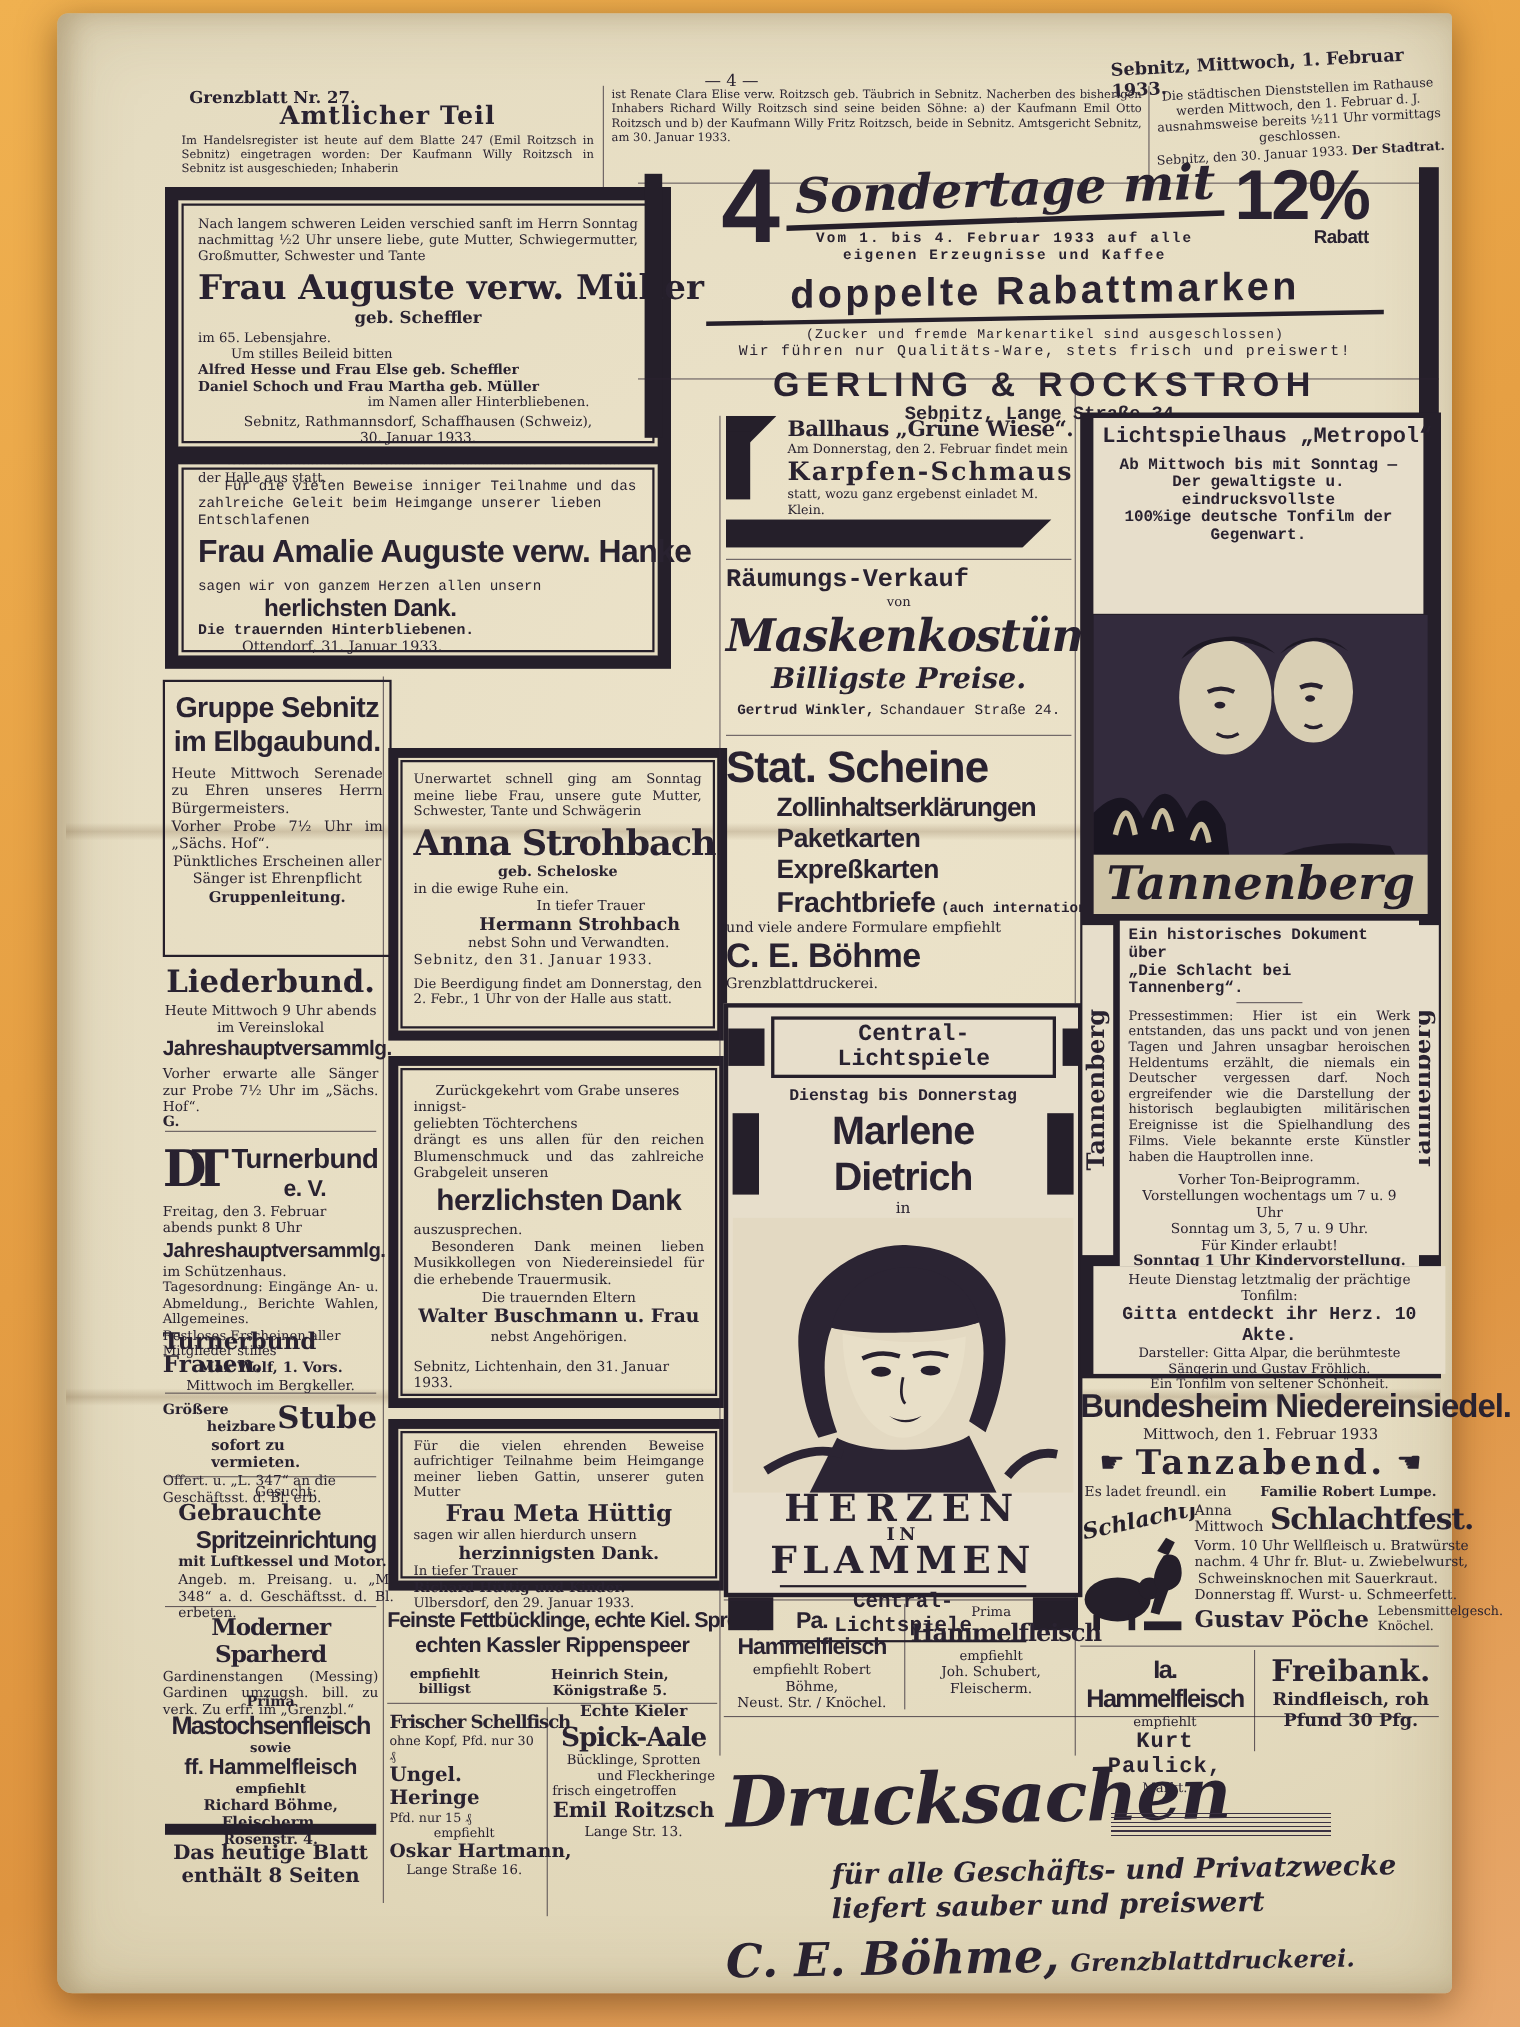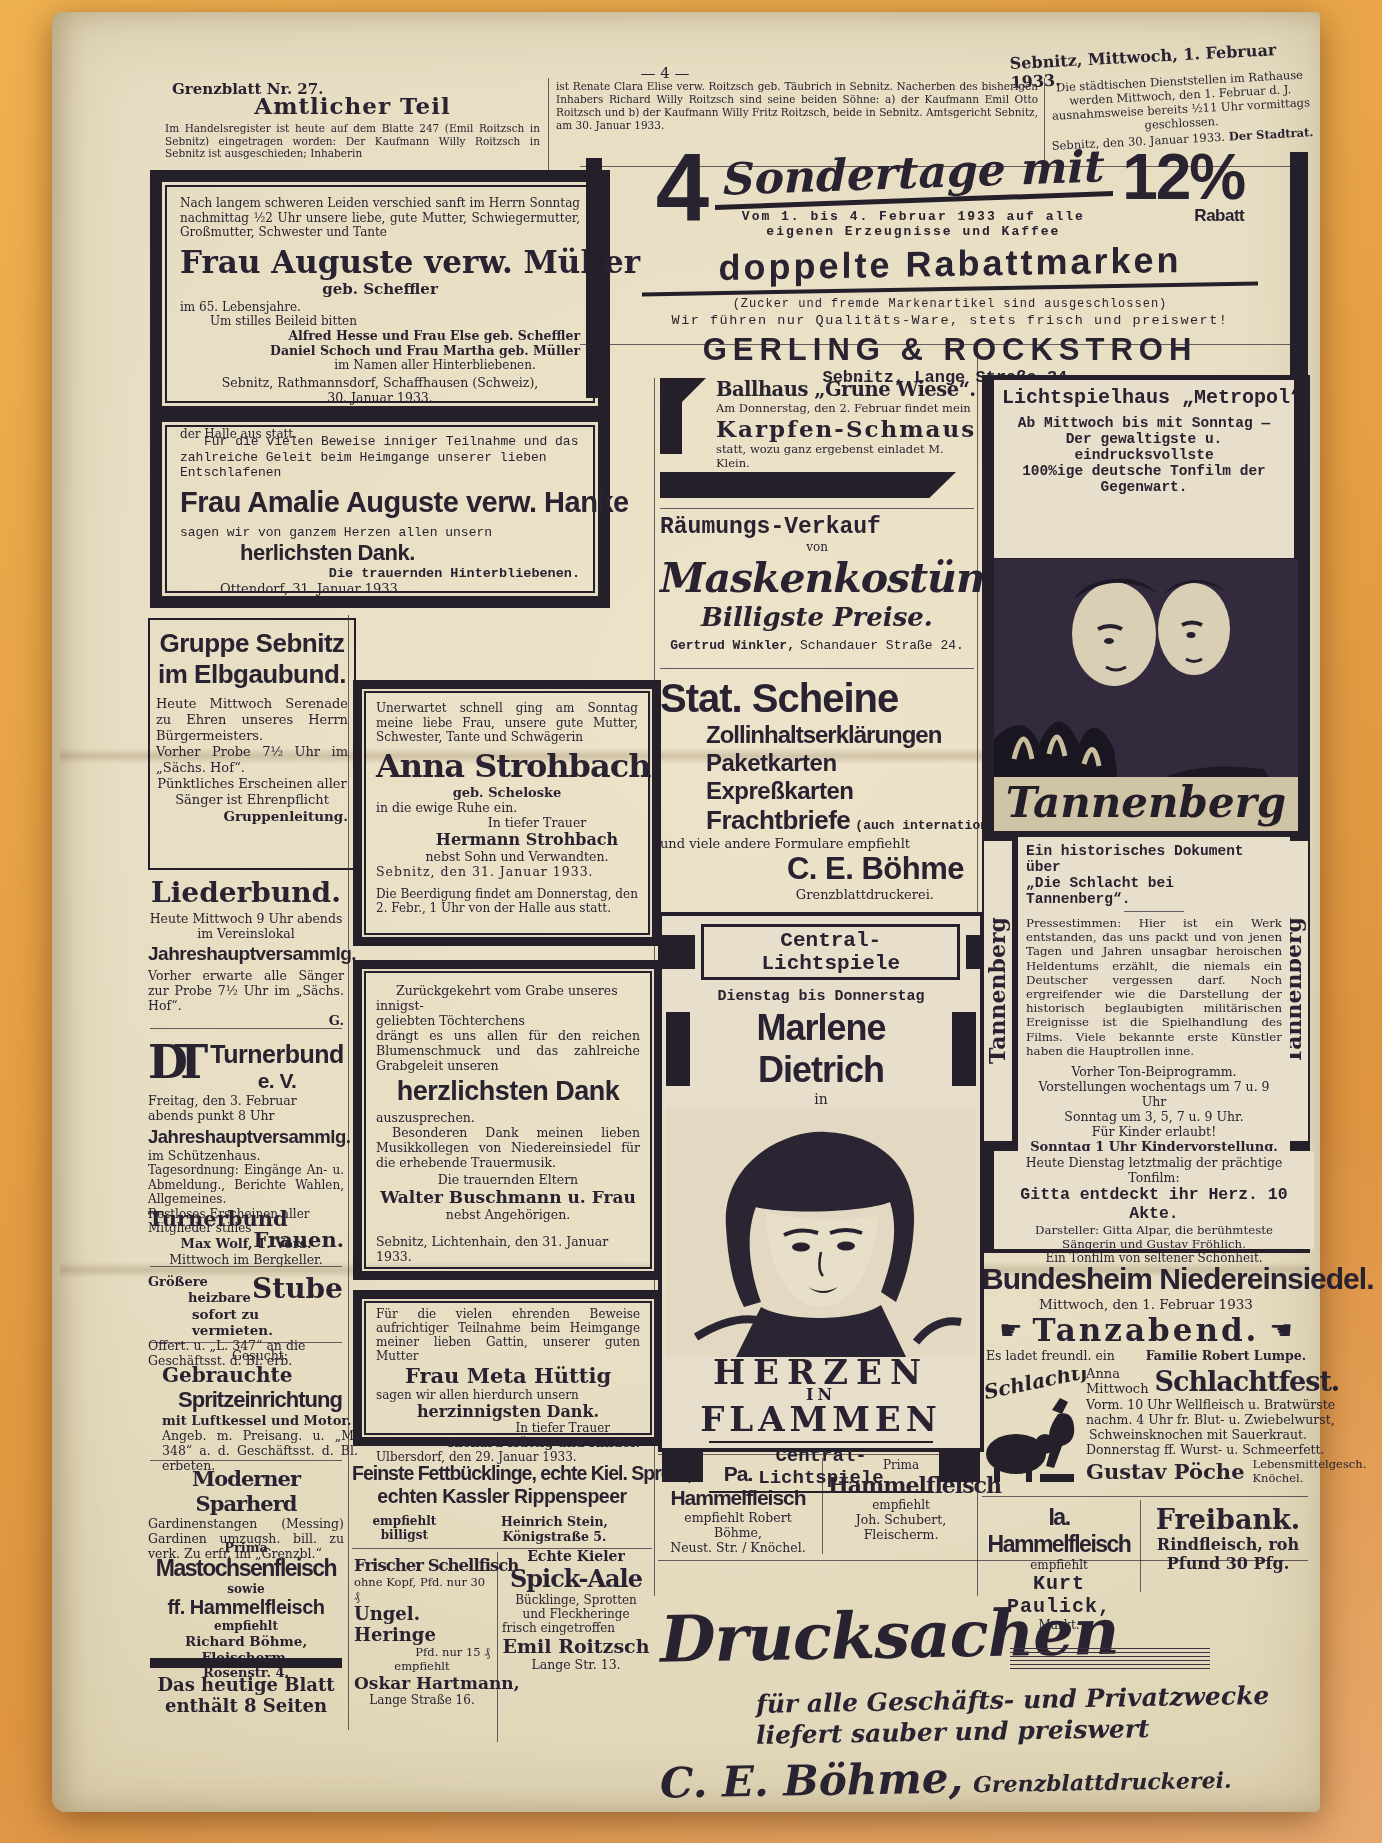--- a/index.html
+++ b/index.html
@@ -9,21 +9,21 @@
     font-family:"DejaVu Serif",serif;color:#292230;
   }
   .paper{
     position:absolute;left:52px;top:12px;width:1268px;height:1800px;
     background:radial-gradient(120% 85% at 55% 38%,#ece3ca 0%,#e5dcc1 55%,#d8cca9 100%);
     box-shadow:0 8px 34px rgba(70,35,8,.5), inset 0 0 70px rgba(120,90,40,.22), inset 12px 0 22px rgba(110,80,35,.25);
     border-radius:10px 4px 6px 14px;
   }
   .abs{position:absolute}
   .ctr{text-align:center}
-  .rt{text-align:right}
+  .rt{}
   .j{text-align:justify}
   .frak{font-family:"DejaVu Serif",serif;font-weight:700}
   .ser{font-family:"DejaVu Serif",serif}
   .sans{font-family:Liberation Mono, monospace}
   .cond{font-family:"Liberation Sans","DejaVu Sans",sans-serif;font-weight:700;letter-spacing:-.5px}
   .scr{font-family:"DejaVu Serif",serif;font-style:italic;font-weight:700}
   .mourn{border:12px solid #251f2a;box-shadow:inset 0 0 0 3px #e5dcc1, inset 0 0 0 5px #251f2a}
   .mourn2{border:9px solid #251f2a;box-shadow:inset 0 0 0 2px #e5dcc1, inset 0 0 0 4px #251f2a}
   .box{border:2px solid #251f2a}
   .vl{width:1px;background:rgba(45,35,50,.7)}
@@ -220,21 +220,21 @@
   <div class="frak rt" style="font-size:11.5px;font-weight:400">Pfd. nur 15 ₰</div>
   <div class="frak ctr" style="font-size:11.5px;font-weight:400">empfiehlt</div>
   <div class="frak" style="font-size:17px;white-space:nowrap">Oskar Hartmann,</div>
   <div class="frak ctr" style="font-size:12px;font-weight:400">Lange Straße 16.</div>
 </div>
 
 <div class="abs ctr" style="left:502px;top:1548px;width:148px">
   <div class="frak" style="font-size:14px">Echte Kieler</div>
   <div class="frak" style="font-size:24px;letter-spacing:-1px">Spick-Aale</div>
   <div class="frak" style="font-size:12px;font-weight:400">Bücklinge, Sprotten</div>
-  <div class="frak" style="font-size:12px;font-weight:400;text-align:center">und Fleckheringe</div>
+  <div class="frak" style="font-size:12px;font-weight:400;text-align:right">und Fleckheringe</div>
   <div class="frak" style="font-size:12px;font-weight:400;text-align:left">frisch eingetroffen</div>
   <div class="frak" style="font-size:19px">Emil Roitzsch</div>
   <div class="frak" style="font-size:12.5px;font-weight:400">Lange Str. 13.</div>
 </div>
 
 <div class="abs blk" style="left:586px;top:158px;width:16px;height:240px"></div>
 <div class="abs blk" style="left:1290px;top:152px;width:18px;height:250px"></div>
 <div class="abs" style="left:612px;top:148px;width:676px">
   <div style="display:flex;align-items:flex-start;justify-content:center">
     <div class="cond" style="font-size:96px;line-height:80px;margin-right:6px">4</div>

